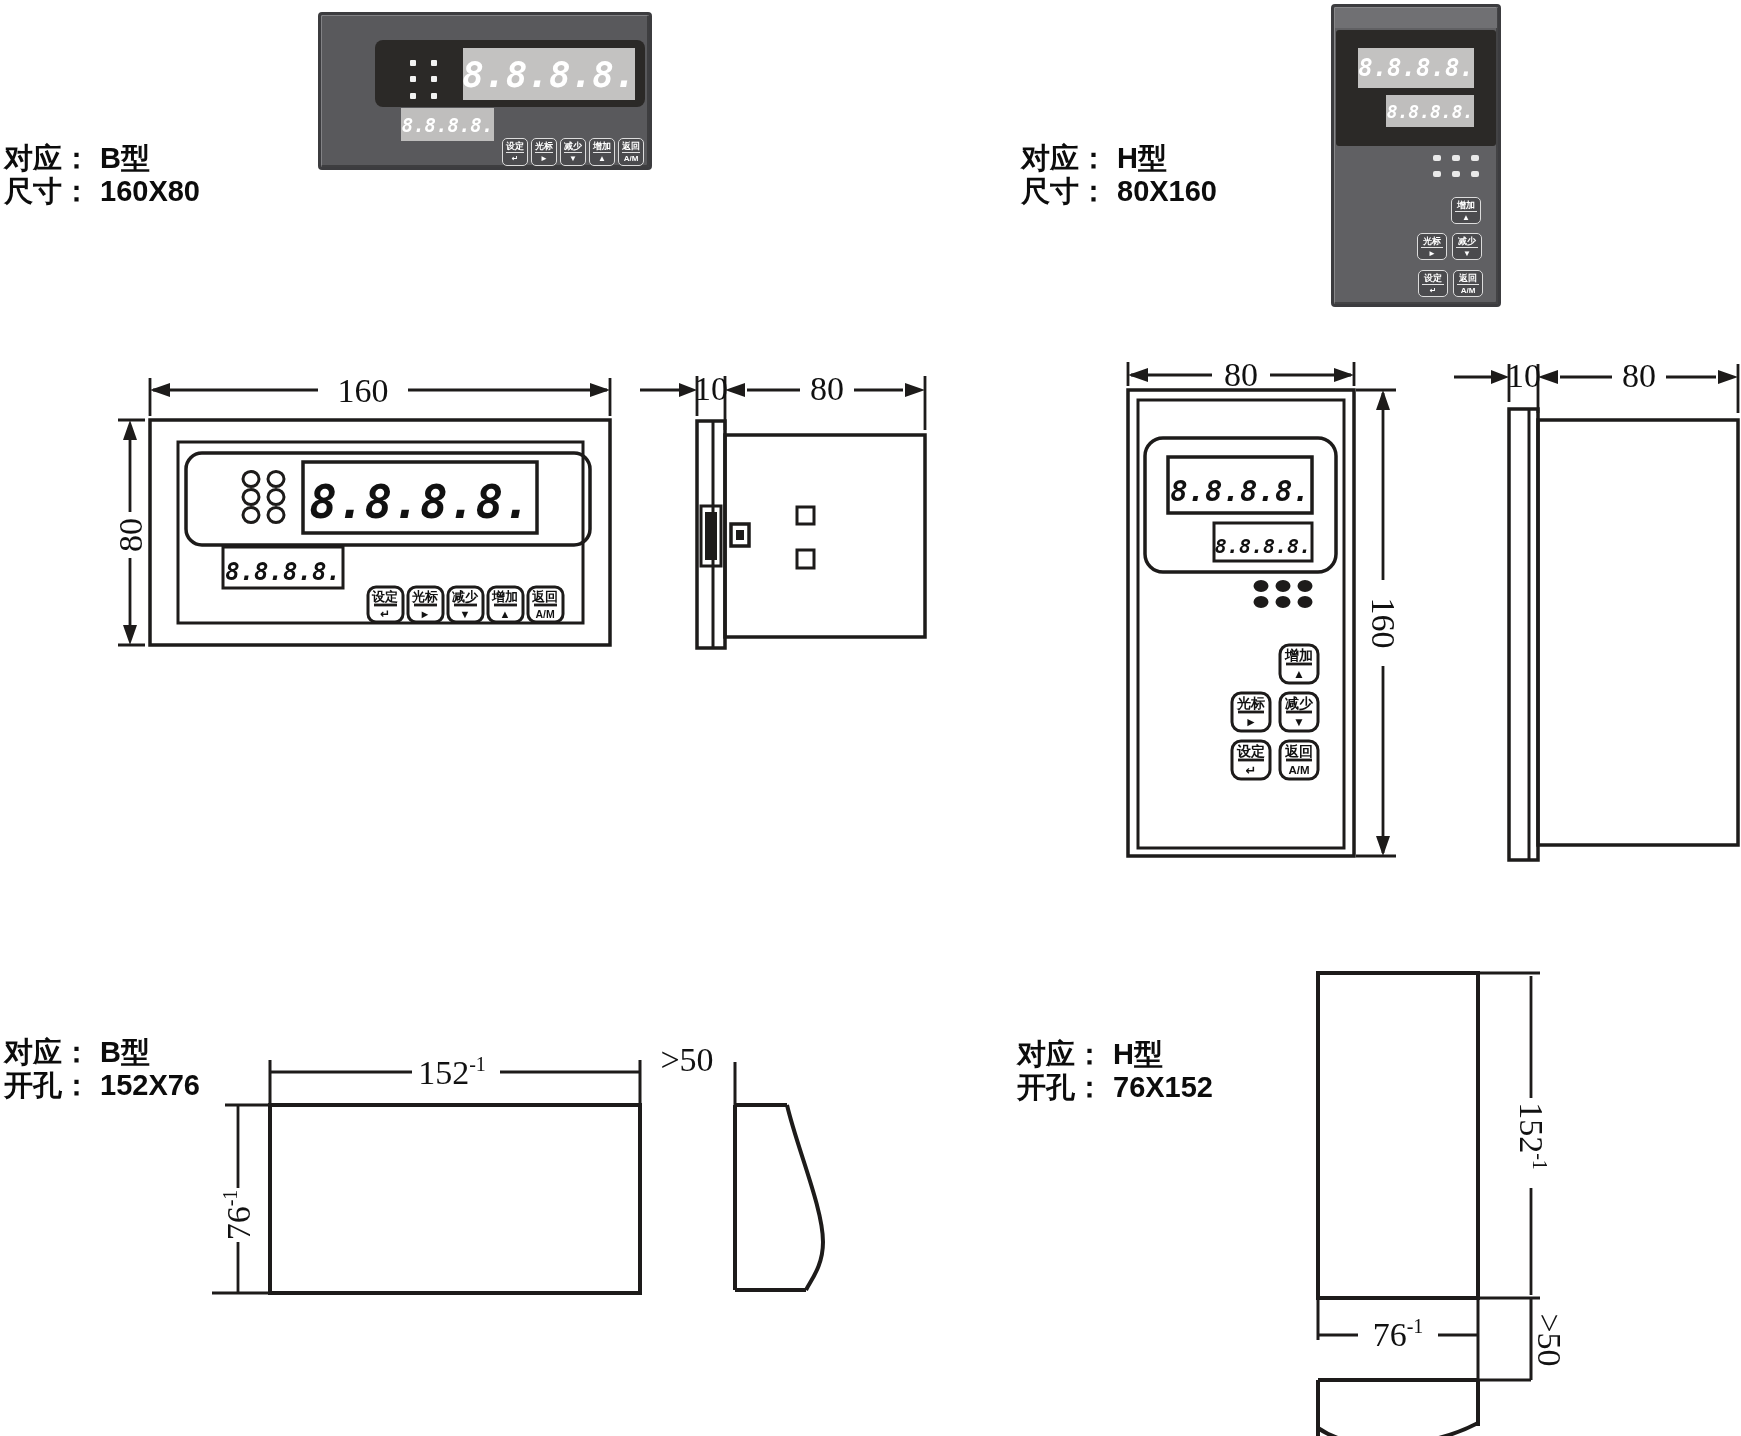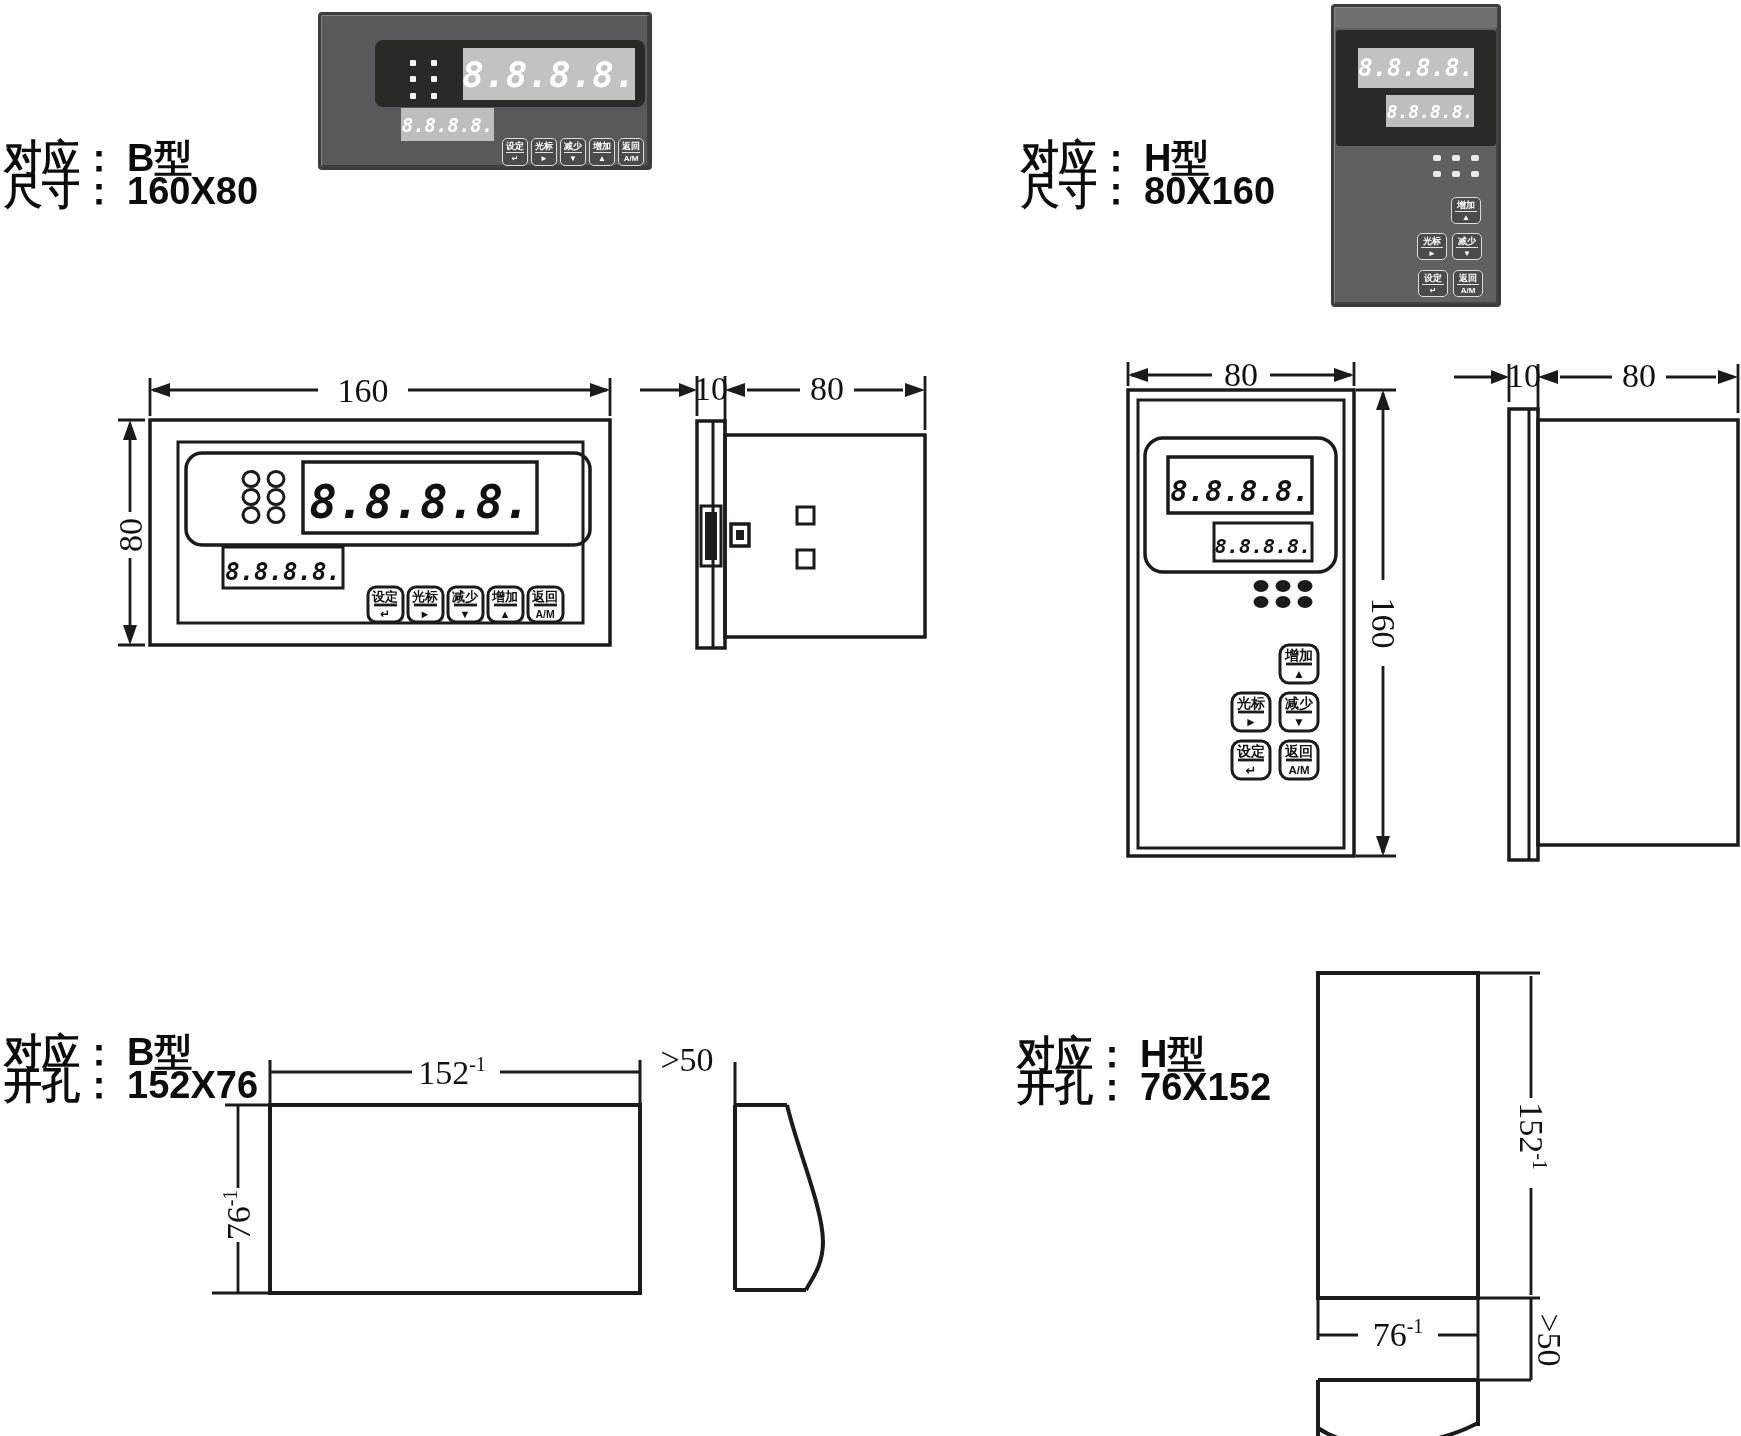--- a/index.html
+++ b/index.html
@@ -16,21 +16,21 @@
   .led{position:absolute;width:6px;height:6px;background:#f2f2f2;border-radius:1px;}
   .dot{position:absolute;width:8px;height:6px;background:#e9e9e9;border-radius:2px;}
   .pbtn{display:flex;flex-direction:column;align-items:center;justify-content:center;
         background:#4b4b4e;border:1px solid #dcdcdc;border-radius:5px;color:#fff;box-sizing:border-box;}
   .pbtn .lbl{font-size:9px;font-weight:bold;line-height:10px;white-space:nowrap;}
   .pbtn .sym{font-size:8px;font-weight:bold;line-height:9px;border-top:1px solid rgba(255,255,255,.85);
              width:78%;text-align:center;margin-top:1px;padding-top:1px;white-space:nowrap;}
   .btnrow{position:absolute;display:flex;gap:3px;}
   .topstrip{position:absolute;background:#707073;}
   
-  .lab{position:absolute;color:#0c0c0c;font-weight:bold;font-size:38px;line-height:33px;
+  .lab{position:absolute;color:#0c0c0c;font-weight:bold;font-size:29px;line-height:33px;
        font-family:"Liberation Sans","DejaVu Sans",sans-serif;}
   .lab .row{display:flex;gap:9px;white-space:nowrap;}
   
   svg{position:absolute;overflow:visible;}
   .ln{stroke:#1d1b1a;stroke-width:3;fill:none;}
   .ln35{stroke:#1d1b1a;stroke-width:3.5;fill:none;}
   .ln4{stroke:#1d1b1a;stroke-width:4;fill:none;}
   .dimln{stroke:#1d1b1a;stroke-width:2.8;fill:none;}
   .dimtxt{fill:#111;font-family:"Liberation Serif","DejaVu Serif",serif;font-size:34px;}
   .arr{fill:#1d1b1a;stroke:none;}

